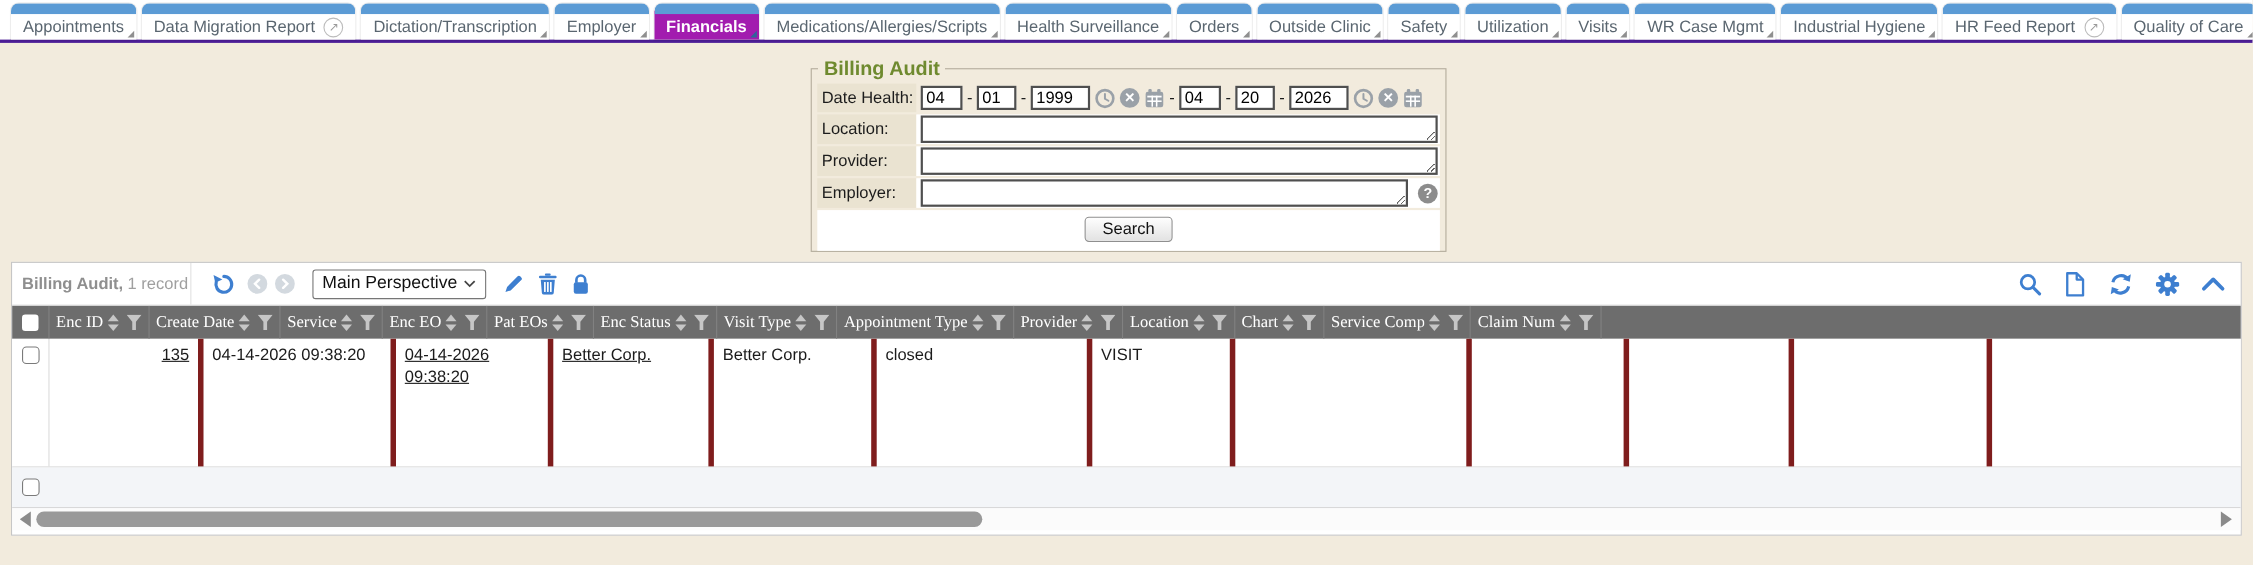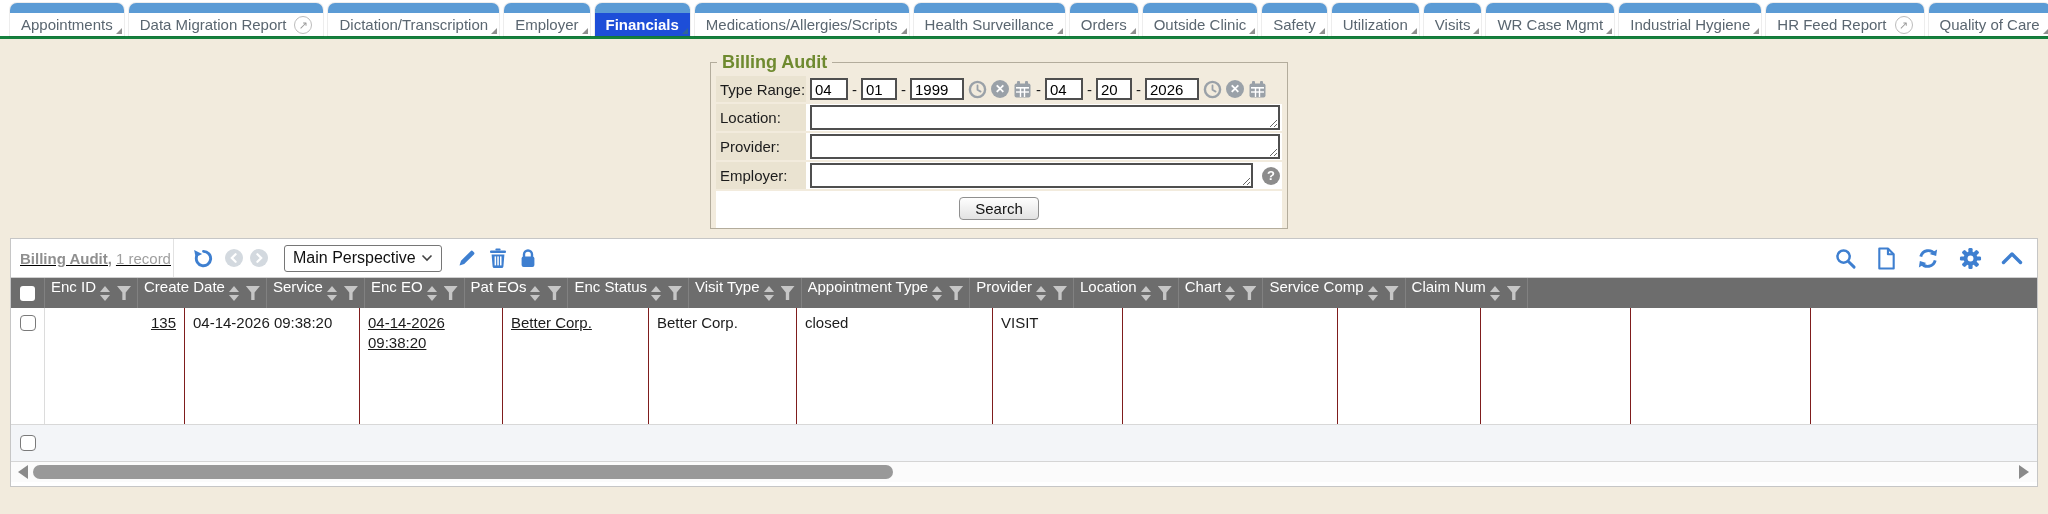--- a/index.html
+++ b/index.html
@@ -2,36 +2,36 @@
 <html><head>
 <meta charset="utf-8">
 <style>
   * { box-sizing: border-box; margin: 0; padding: 0; }
   html,body { background:#f2ebdd; }
   body { font-family:"Liberation Sans", sans-serif; }
   .screen { position:relative; width:2048px; height:514px; background:#f2ebdd; overflow:hidden; }
 
   
   .tabbar { position:absolute; top:0; left:0; width:2048px; height:39px;
-    background:#ffffff; border-bottom:3px solid #15803d;
+    background:#ffffff; border-bottom:3px solid #4c1d95;
     display:flex; align-items:flex-end; gap:5px; padding-left:10px; }
   .tab { position:relative; height:33px; display:flex; align-items:center;
     padding:0 11px; background:#fff; border-top:10px solid #5b9bd5;
     border-radius:7px 7px 0 0; color:#5a6670; font-size:15px; white-space:nowrap;
     box-shadow:0 0 0 1px rgba(0,0,0,0.07); cursor:pointer; }
-  .tab.selected { background:#1d4ed8; color:#fff; font-weight:bold; }
+  .tab.selected { background:#a21caf; color:#fff; font-weight:bold; }
   .tab .fold { position:absolute; right:2px; bottom:2px; width:0; height:0;
     border-left:6px solid transparent; border-bottom:6px solid #8f8f8f; }
   .tab.selected .fold { border-bottom-color:#2f6699; }
   .tab .ext { width:18px; height:18px; margin-left:8px; border:1px solid #bcbcbc;
     border-radius:50%; color:#9a9a9a; font-size:11px; line-height:16px; text-align:center;
     background:#fff; flex:none; }
 
   
-  .panel { position:absolute; left:710px; top:52px; width:578px; }
+  .panel { position:absolute; left:737px; top:52px; width:578px; }
   .panel fieldset { border:1px solid #b3ac9c; padding:3px 5px 0 5px; }
   .panel legend { color:#6f8a2f; font-weight:bold; font-size:18px; padding:0 5px; margin-left:1px; }
   .frow { display:flex; align-items:stretch; margin-bottom:2px; min-height:26px; }
   .flabel { width:90px; flex:none; background:#eae3d1; font-size:15px; color:#1c1c1c;
     display:flex; align-items:center; padding-left:4px; }
   .fvalue { flex:1; display:flex; align-items:center; gap:4px; padding-left:4px; }
   .fvalue.white { background:#fff; padding:1px 2px 1px 4px; }
   .dinput { height:22px; border:2px solid #4f4f4f; font-size:15px; padding:0 3px;
     font-family:"Liberation Sans", sans-serif; background:#fff; }
   .d-m { width:38px; } .d-d { width:36px; } .d-y { width:54px; }
@@ -47,50 +47,50 @@
   .search-row { background:#fff; text-align:center; padding:6px 0 8px 0; }
   .search-btn { font-family:"Liberation Sans", sans-serif; font-size:15px; color:#111;
     padding:2px 15px; border:1px solid #8f8f8f; border-radius:4px;
     background:linear-gradient(#fefefe,#e2e2e2); cursor:pointer; }
 
   
   .grid { position:absolute; left:10px; top:238px; width:2028px; height:249px;
     background:#fff; border:1px solid #c6c6c6; overflow:hidden; }
   .gtoolbar { height:39px; border-bottom:1px solid #d0d0d0; display:flex; align-items:center; position:relative; }
   .gtitle { width:163px; flex:none; height:100%; display:flex; align-items:center;
-    padding-left:9px; border-right:1px solid #e2e2e2; font-size:15px; white-space:nowrap;text-decoration:underline; }
+    padding-left:9px; border-right:1px solid #e2e2e2; font-size:15px; white-space:nowrap; }
   .gtitle b { color:#8f8f8f; } .gtitle .cnt { color:#9f9f9f; margin-left:4px; }
   .tbicon { display:inline-flex; align-items:center; justify-content:center; cursor:pointer; flex:none; }
   .navcirc { width:18px; height:18px; border-radius:50%; background:#d3d9df;
     display:inline-flex; align-items:center; justify-content:center; flex:none; }
   .psel { margin-left:16px; width:158px; height:27px; border:1px solid #767676; border-radius:3px;
     background:#fff; display:flex; align-items:center; justify-content:space-between;
     padding:0 8px; font-size:16px; color:#101010; cursor:pointer; flex:none; }
   .rcluster { position:absolute; right:14px; top:0; height:100%; display:flex; align-items:center; gap:19px; }
 
   .ghead { height:30px; background:#6d6d6d; display:flex; color:#fff; font-size:15px; width:2121px; }
-  .hcell { flex:none; display:flex; padding:0 6px;
-    border-right:1px solid #818181; overflow:hidden; cursor:pointer; }
+  .hcell { flex:none; display:flex; align-items:center; padding:0 6px;
+    border-right:1px solid #818181; overflow:hidden; cursor:pointer;font-family:Liberation Serif, serif; }
   .hcell .hlabel { flex:1; white-space:nowrap; overflow:hidden; }
   .hicons { display:flex; align-items:center; gap:7px; margin-left:4px; }
   .sorticon { display:flex; flex-direction:column; gap:3px; }
   .sorticon i { display:block; width:0; height:0; border-left:5px solid transparent; border-right:5px solid transparent; }
   .sorticon .up { border-bottom:6px solid #c6c6c6; }
   .sorticon .dn { border-top:6px solid #c6c6c6; }
   .funnel { width:14px; height:14px; background:#c6c6c6;
     clip-path:polygon(0 0,100% 0,62% 46%,62% 100%,38% 100%,38% 46%); }
   .cbcol { width:34px; flex:none; display:flex; align-items:flex-start; justify-content:center;
     border-right:1px solid #818181; padding-top:7px; }
   .ghead .cbcol { align-items:center; padding-top:0; }
   .hcheck { width:15px; height:15px; background:#fff; border-radius:3px; }
   .rcheck { width:16px; height:16px; background:#fff; border:1.5px solid #7a7a7a; border-radius:4px; cursor:pointer; }
 
   .grow { height:117px; display:flex; background:#fff; font-size:15px; color:#1b1b1b;
     border-bottom:1px solid #d8d8d8; width:2121px; }
-  .cell { flex:none; padding:5px 8px; border-right:1px solid #7f1d1d; overflow:hidden; line-height:1.3; }
+  .cell { flex:none; padding:5px 8px; border-right:5px solid #7f1d1d; overflow:hidden; line-height:1.3; }
   .grow .cbcol { border-right:1px solid #dcdcdc; }
   .cell a { color:#1b1b1b; text-decoration:underline; cursor:pointer; }
   .right { text-align:right; }
 
   .c1{width:140px}.c2{width:175px}.c3{width:143px}.c4{width:146px}.c5{width:148px}
   .c6{width:196px}.c7{width:130px}.c8{width:215px}.c9{width:143px}.c10{width:150px}
   .c11{width:131px}.c12{width:190px}.c13{width:180px}
 
   .gfooter { height:37px; background:#f3f5f8; border-bottom:1px solid #d5d5d5;
     display:flex; align-items:center; padding-left:9px; }
@@ -207,21 +207,21 @@
         <span class="fold"></span>
       </div>
 
     </nav>
 
   <section class="panel">
     <fieldset>
       <legend>Billing Audit</legend>
 
       <div class="frow">
-        <div class="flabel">Type Range:</div>
+        <div class="flabel">Date Health:</div>
         <div class="fvalue">
           <input class="dinput d-m" value="04" style="">
           <span class="dash">-</span>
           <input class="dinput d-d" value="01" style="">
           <span class="dash">-</span>
           <input class="dinput d-y" value="1999" style="">
           <span class="icobtn">
             <svg width="19" height="19" viewBox="0 0 19 19">
                 <circle cx="9.5" cy="9.5" r="7.6" fill="none" stroke="#9aa1a8" stroke-width="2.4"></circle>
                 <path d="M9.5 5.4v4.4l3.1 1.8" fill="none" stroke="#9aa1a8" stroke-width="1.8" stroke-linecap="round"></path>

